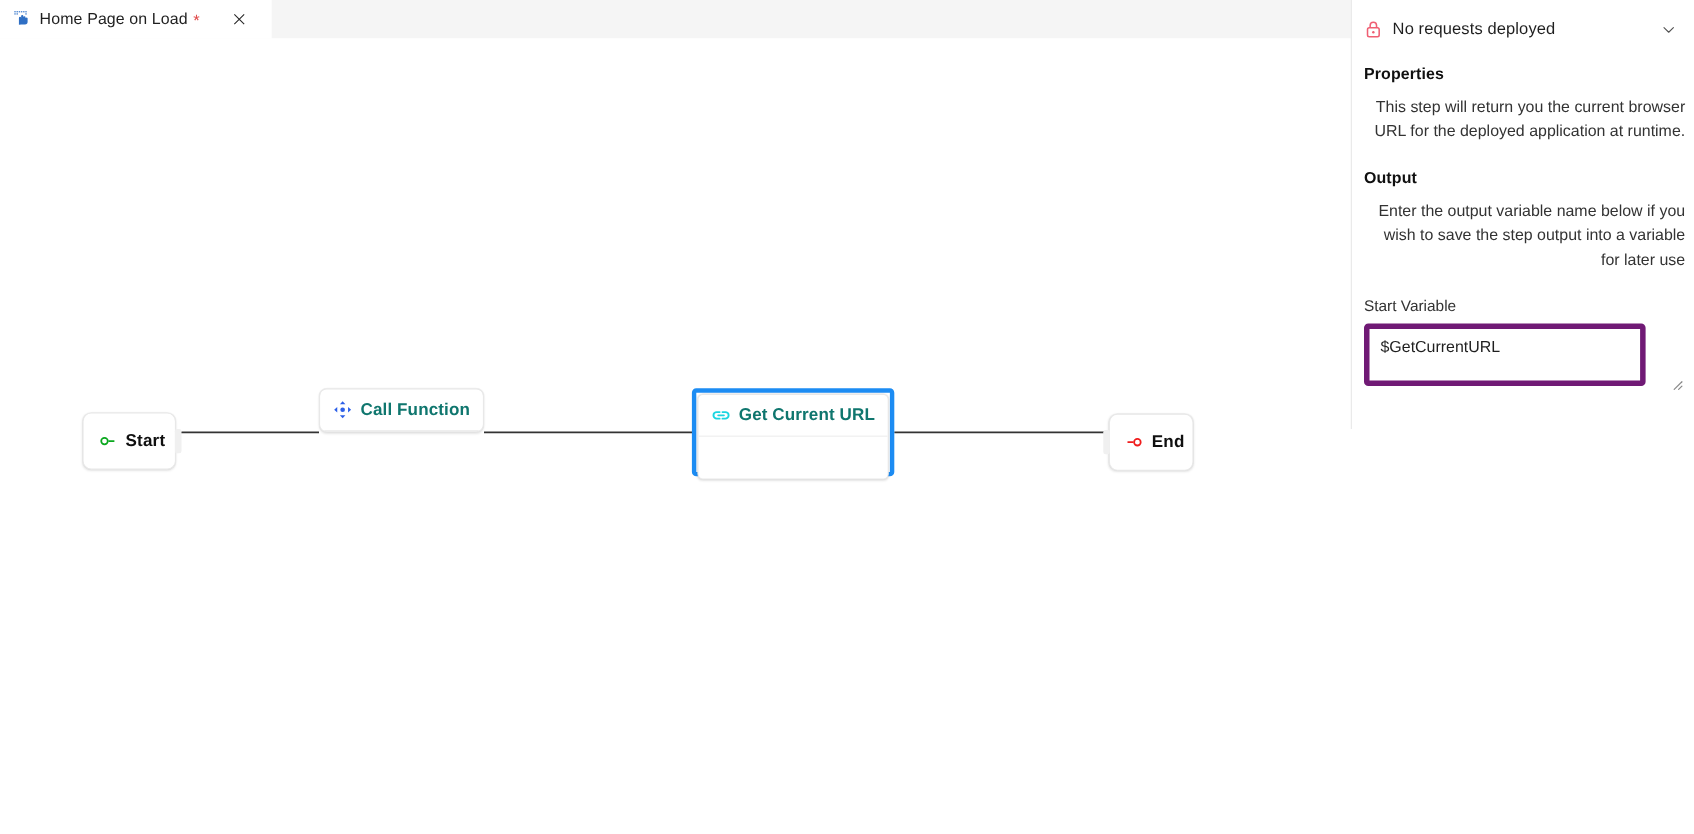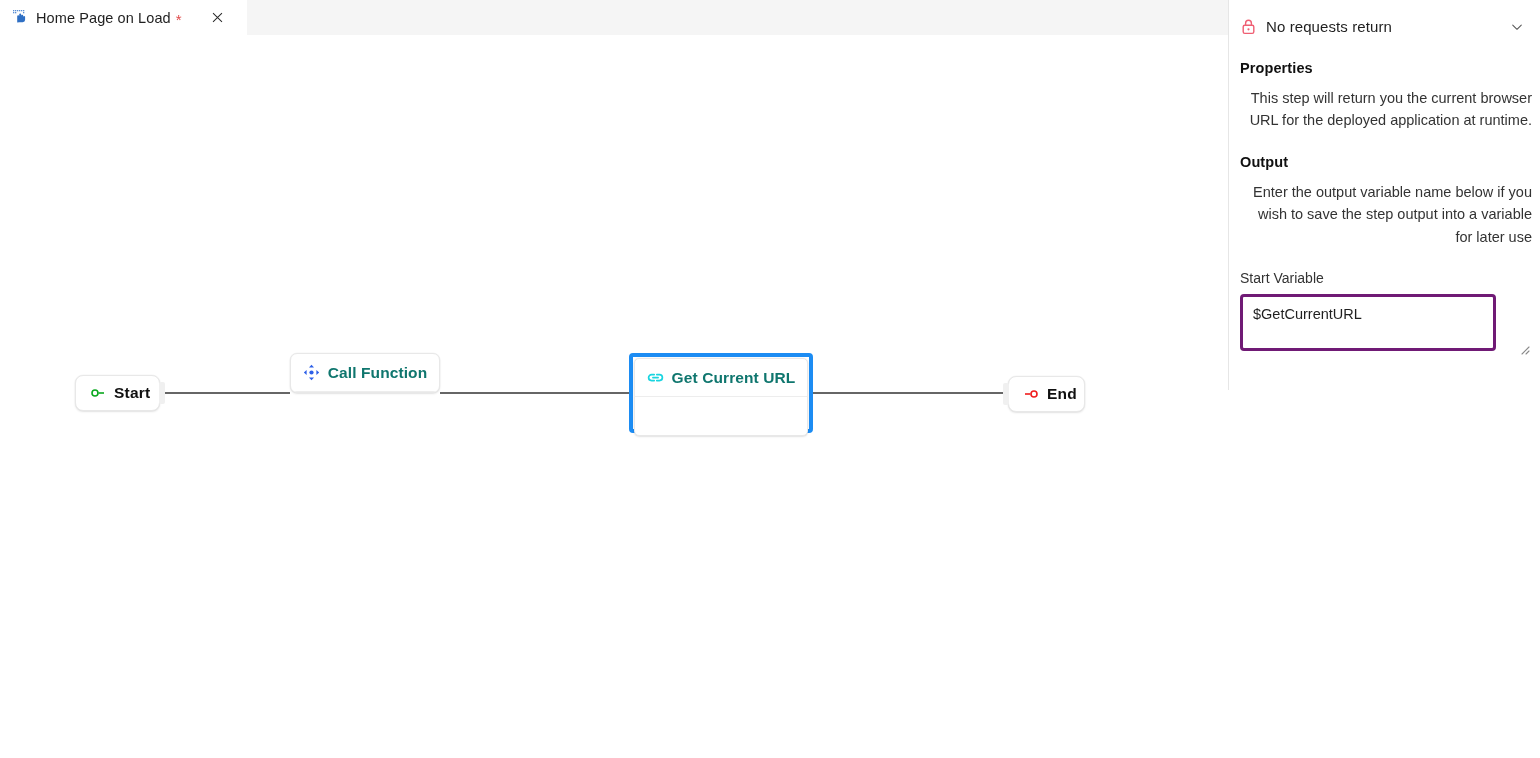--- a/index.html
+++ b/index.html
@@ -100,21 +100,21 @@
     position: absolute;
     box-sizing: border-box;
     background: #ffffff;
     border: 1px solid #e8e8e8;
     border-radius: 7px;
     box-shadow: 0 1px 2px rgba(0,0,0,0.10), 0 0 0 .5px rgba(0,0,0,0.03);
   }
 
   
   .node-term {
-    height: 36px;
+    height: 52px;
     display: flex;
     align-items: center;
     padding: 0 14px 0 13px;
     border-radius: 8px;
   }
   .term-icon { width: 18px; height: 18px; flex: 0 0 18px; margin-right: 7px; }
   .term-label {
     font-size: 15.5px;
     font-weight: bold;
     color: #101010;
@@ -227,21 +227,21 @@
   }
   .field-label {
     font-size: 14px;
     color: #333333;
     margin: 22px 0 8px 0;
   }
   #output-variable {
     box-sizing: border-box;
     width: 256px;
     height: 57px;
-    border: 3px solid #701a75;
+    border: 5px solid #701a75;
     border-radius: 4px;
     padding: 9px 10px;
     font-family: "Liberation Sans", sans-serif;
     font-size: 14.5px;
     color: #1f1f1f;
     resize: none;
     outline: none;
     background: #ffffff;
     overflow: hidden;
   }
@@ -363,21 +363,21 @@
 <div id="panel">
 
   <div id="panel-header">
     <span id="lock-icon">
       <svg viewBox="0 0 17 17" width="17" height="17">
         <rect x="3.2" y="7.2" width="10.6" height="8.2" rx="1.6" fill="none" stroke="#ef5f73" stroke-width="1.4"></rect>
         <path d="M5.6 7.2 V5.2 a2.9 2.9 0 0 1 5.8 0 V7.2" fill="none" stroke="#ef5f73" stroke-width="1.4"></path>
         <circle cx="8.5" cy="11.3" r="1.1" fill="#ef5f73"></circle>
       </svg>
     </span>
-    <span id="panel-header-label">No requests return</span>
+    <span id="panel-header-label">No requests deployed</span>
     <span id="panel-chevron">
       <svg viewBox="0 0 18 18" width="14" height="14">
         <path d="M3.5 6.5 L9 12 L14.5 6.5" fill="none" stroke="#555" stroke-width="1.3" stroke-linecap="round" stroke-linejoin="round"></path>
       </svg>
     </span>
   </div>
 
   <div id="panel-body">
     <div class="sec-title">Properties</div>
     <p class="sec-text">This step will return you the current browser URL for the deployed application at runtime.</p>

